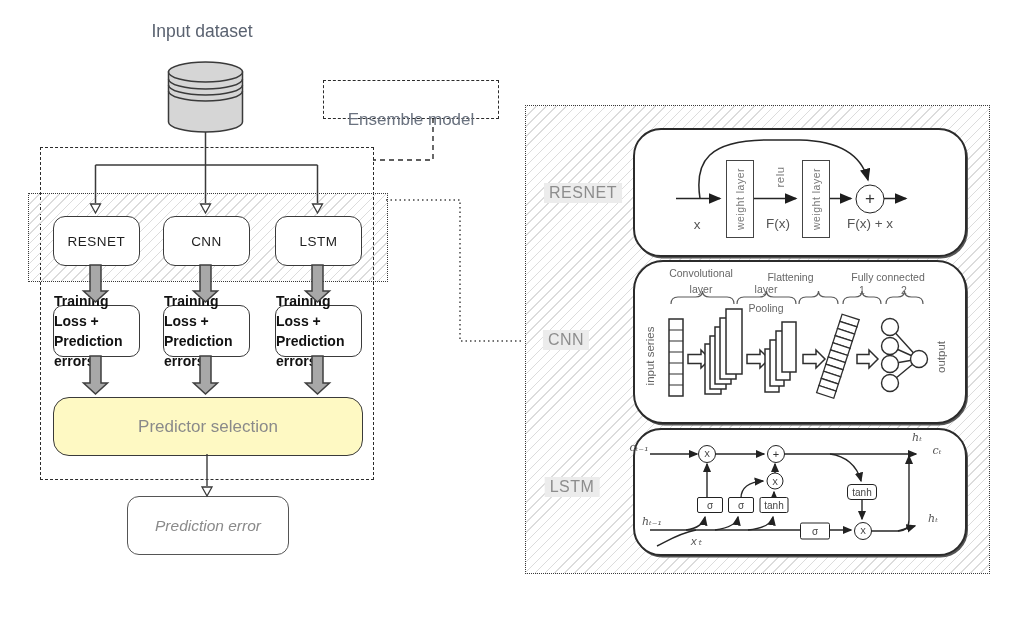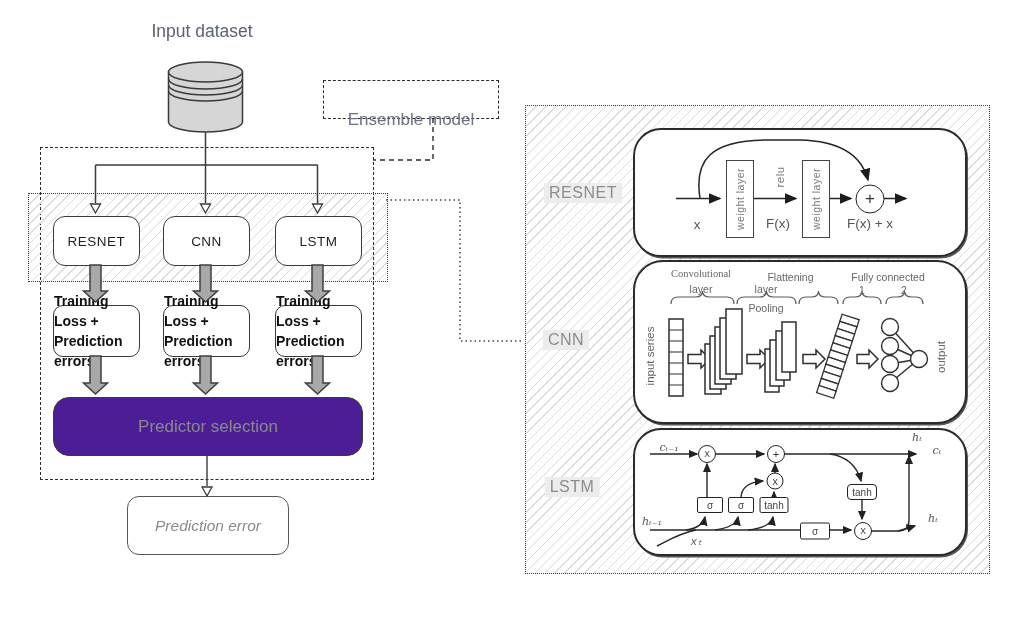--- a/index.html
+++ b/index.html
@@ -68,21 +68,21 @@
       <div>Prediction errors</div>
     </div>
   </div>
   <div class="abs wbox z1" style="left:275px;top:305px;width:85px;height:50px;border-radius:10px;">
     <div class="traintxt">
       <div>Training Loss +</div>
       <div>Prediction errors</div>
     </div>
   </div>
 
-  <div class="abs wbox z1" style="left:53px;top:397px;width:308px;height:57px;background:#4c1d95;border-radius:16px;">
+  <div class="abs wbox z1" style="left:53px;top:397px;width:308px;height:57px;background:#fef9c3;border-radius:16px;">
     <span class="graytxt" style="font-size:17px;">Predictor selection</span>
   </div>
   <div class="abs wbox z1" style="left:127px;top:496px;width:160px;height:57px;border:1.4px solid #555;">
     <span class="graytxt" style="font-size:15.5px;font-style:italic;">Prediction error</span>
   </div>
 
   <div class="abs sketchbox z1" style="left:633px;top:128px;width:330px;height:125px;"></div>
   <div class="abs sketchbox z1" style="left:633px;top:260px;width:330px;height:160px;border-radius:30px;"></div>
   <div class="abs sketchbox z1" style="left:633px;top:428px;width:330px;height:124px;"></div>
 
@@ -227,30 +227,30 @@
   <div class="rot z4 wltxt" style="left:780px;top:177px;font-size:11.5px;">relu</div>
   <div class="ctr z4" style="left:697px;top:224px;font-size:13.5px;color:#555;">x</div>
   <div class="ctr z4" style="left:778px;top:223px;font-size:13.5px;color:#555;">F(x)</div>
   <div class="ctr z4" style="left:870px;top:223px;font-size:13.5px;color:#555;">F(x) + x</div>
   <div class="opc z3" style="left:870px;top:198.5px;width:27px;height:27px;font-size:17px;border-width:1.6px;">
     <span>+</span>
   </div>
 
   <div class="rot z4" style="left:650px;top:356px;font-size:11.5px;color:#666;">input series</div>
   <div class="rot z4" style="left:941px;top:357px;font-size:11.5px;color:#666;">output</div>
-  <div class="ctr stage z4" style="left:701px;top:273px;font-family:Liberation Serif, serif;">Convolutional</div>
+  <div class="ctr stage z4" style="left:701px;top:273px;">Convolutional</div>
   <div class="ctr stage z4" style="left:701px;top:289px;">layer</div>
   <div class="ctr stage z4" style="left:766px;top:271px;margin-top:37px;">Pooling</div>
   <div class="ctr stage z4" style="left:766px;top:289px;">layer</div>
   <div class="ctr stage z4" style="left:772px;top:277px;padding-left:37px;">Flattening</div>
   <div class="ctr stage z4" style="left:888px;top:277px;">Fully connected</div>
   <div class="ctr stage z4" style="left:862px;top:290px;">1</div>
   <div class="ctr stage z4" style="left:904px;top:290px;">2</div>
 
-  <div class="ctr math z4" style="left:669px;top:447px;">cₜ₋₁</div>
+  <div class="ctr math z4" style="left:639px;top:447px;">cₜ₋₁</div>
   <div class="ctr math z4" style="left:652px;top:521px;">hₜ₋₁</div>
   <div class="ctr math z4" style="left:697px;top:541px;font-family:Liberation Mono, monospace;">xₜ</div>
   <div class="ctr math z4" style="left:917px;top:437px;">hₜ</div>
   <div class="ctr math z4" style="left:937px;top:450px;">cₜ</div>
   <div class="ctr math z4" style="left:933px;top:518px;">hₜ</div>
 
   <div class="opc z3" style="left:707px;top:454px;width:16px;height:16px;">
     <span>X</span>
   </div>
   <div class="opc z3" style="left:776px;top:454px;width:16px;height:16px;font-size:11px;">

